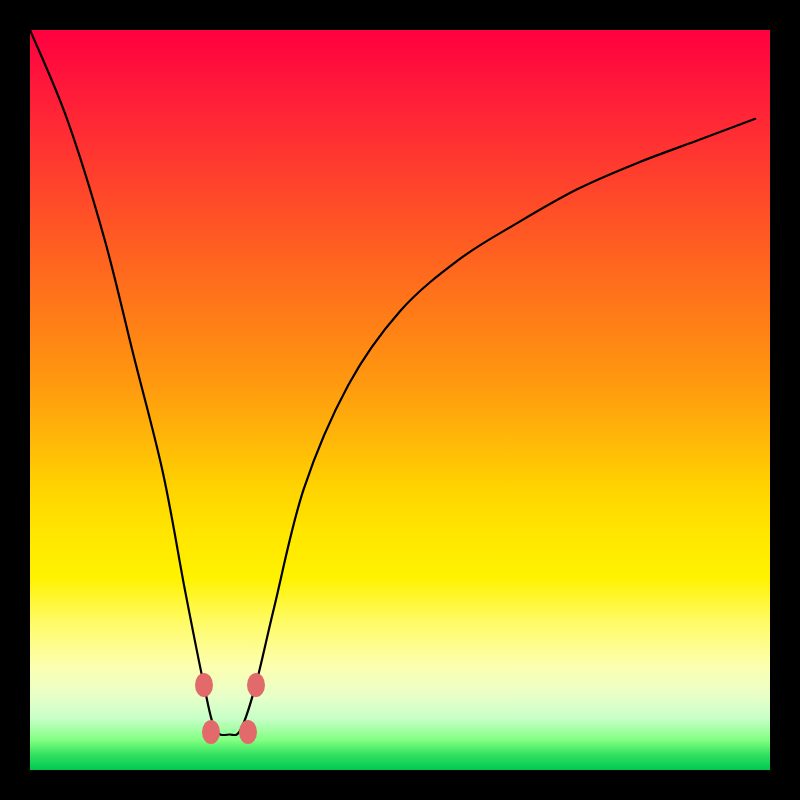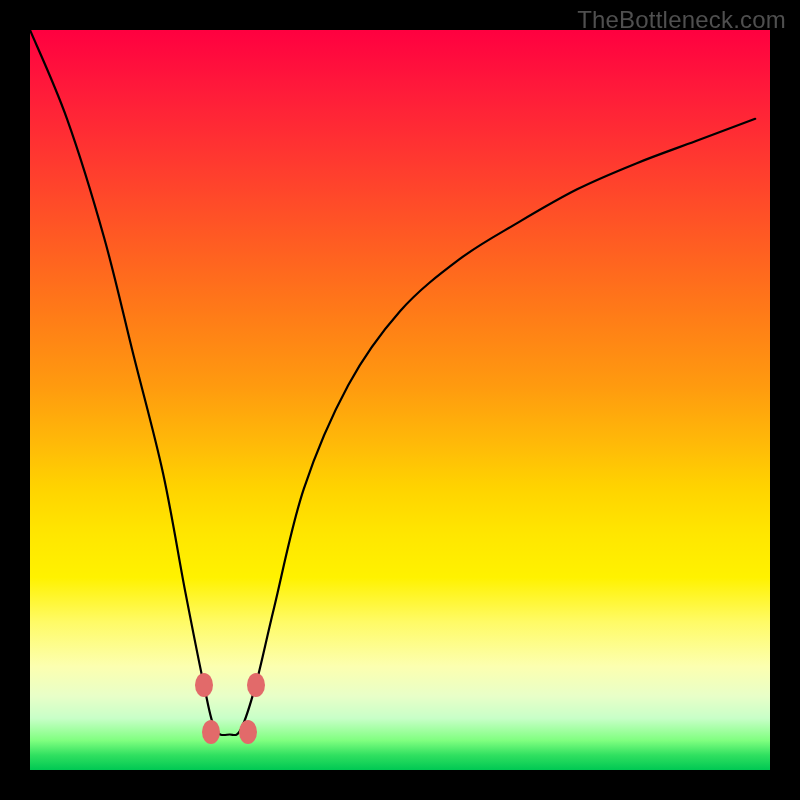--- a/index.html
+++ b/index.html
@@ -71,21 +71,20 @@
     background: #e26a6a;
     border-radius: 9px / 12px;
     transform: translate(-50%, -50%);
   }
 </style>
 </head>
 <body>
 
 <div class="stage">
 
-  <div class="watermark">TheBottleneck.com</div>
 
   <div class="plot">
     <div class="gradient"></div>
 
     <svg class="curve" viewBox="0 0 740 740" preserveAspectRatio="none">
       <path d="M 0.0 0.0 C 6.2 14.8, 24.7 54.3, 37.0 88.8 C 49.3 123.3, 62.9 167.7, 74.0 207.2 C 85.1 246.7, 93.7 286.1, 103.6 325.6 C 113.5 365.1, 124.6 404.5, 133.2 444.0 C 141.8 483.5, 148.6 527.3, 155.4 562.4 C 162.2 597.5, 169.0 632.1, 173.9 654.9 C 178.8 677.7, 180.7 691.0, 185.0 699.3 C 189.3 707.6, 195.5 704.5, 199.8 704.5 C 204.1 704.5, 206.6 707.6, 210.9 699.3 C 215.2 691.0, 220.1 675.3, 225.7 654.9 C 231.3 634.5, 236.2 609.9, 244.2 577.2 C 252.2 544.5, 261.5 495.8, 273.8 458.8 C 286.1 421.8, 302.2 384.8, 318.2 355.2 C 334.2 325.6, 351.5 302.2, 370.0 281.2 C 388.5 260.2, 409.5 244.2, 429.2 229.4 C 448.9 214.6, 468.7 204.1, 488.4 192.4 C 508.1 180.7, 527.9 169.0, 547.6 159.1 C 567.3 149.2, 587.1 141.2, 606.8 133.2 C 626.5 125.2, 646.3 118.4, 666.0 111.0 C 685.7 103.6, 715.3 92.5, 725.2 88.8"></path>
     </svg>
 
     <div class="marker" style="left: 173.9px; top: 654.9px;"></div>
     <div class="marker" style="left: 225.7px; top: 654.9px;"></div>

